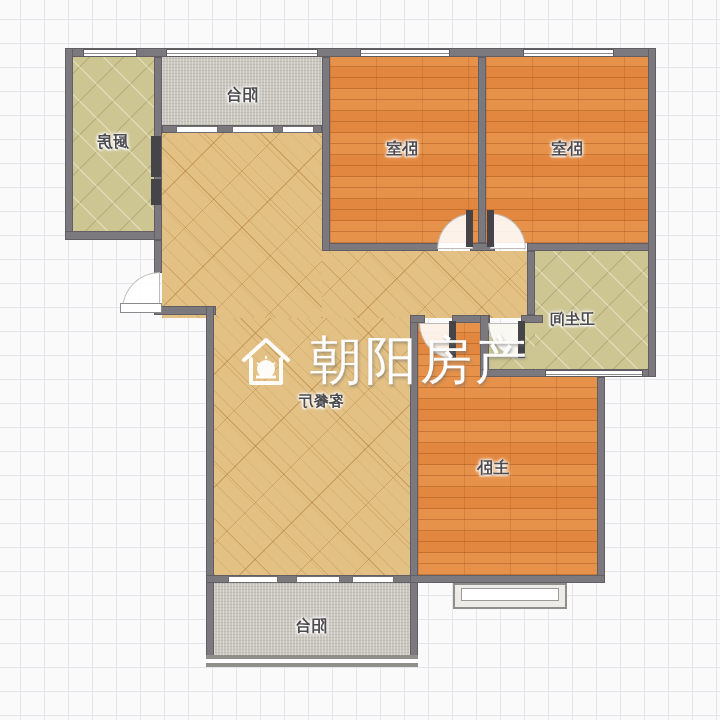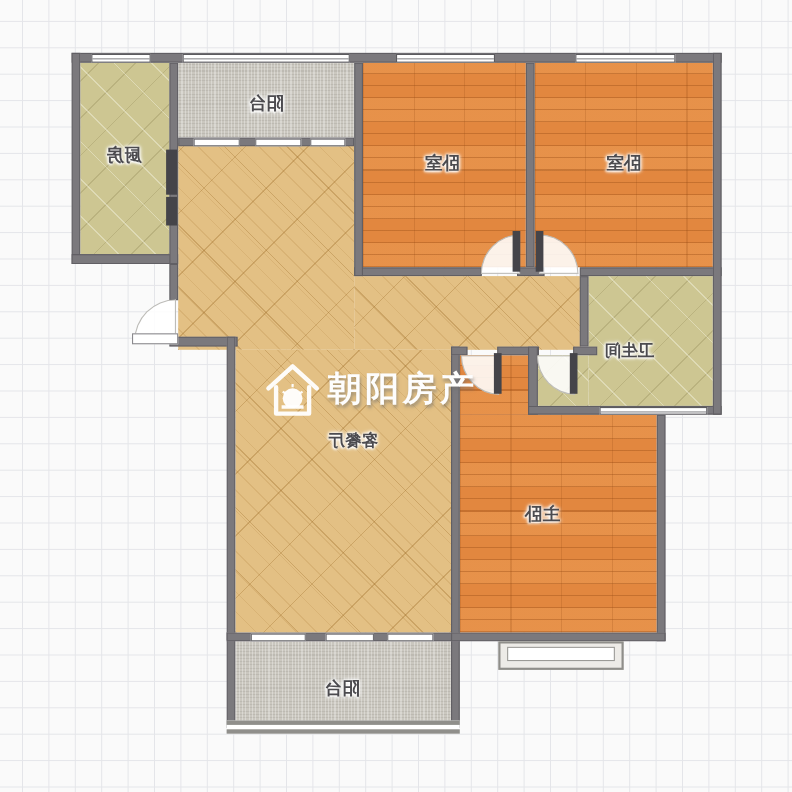--- a/index.html
+++ b/index.html
@@ -50,22 +50,22 @@
   
   .bay{position:absolute;background:#edebe7;border:2px solid #8f8e8a;}
   .bay-in{position:absolute;background:#fff;border:1px solid #9b9a96;}
   
   .lab{position:absolute;transform:translate(-50%,-50%) scaleX(-1);
       font-size:16px;font-weight:bold;color:#4c4b4f;white-space:nowrap;
       text-shadow:0 0 3px #fff,0 0 3px #fff,0 0 5px #fff,1px 1px 2px #fff;}
   .lab.small{font-size:15px;}
   
   .wm{position:absolute;left:240px;top:326px;display:flex;align-items:center;gap:6px;}
-  .wm-text{font-size:31px;font-weight:bold;letter-spacing:3px;color:#fdfdfd;
-      text-shadow:1px 2px 3px rgba(110,110,110,.55);white-space:nowrap;}
+  .wm-text{font-size:52px;font-weight:normal;letter-spacing:3px;color:#fdfdfd;
+      text-shadow:1px 2px 3px rgba(110,110,110,.55);white-space:nowrap;margin-left:12px;}
 </style>
 </head>
 <body>
 
 <div class="canvas">
 
   <div class="floor f-olive" style="left:73px;top:57px;width:81px;height:174px"></div>
   <div class="floor f-gray" style="left:162px;top:57px;width:160px;height:68px"></div>
   <div class="floor f-wood" style="left:330px;top:57px;width:148px;height:186px"></div>
   <div class="floor f-wood" style="left:486px;top:57px;width:162px;height:186px"></div>

